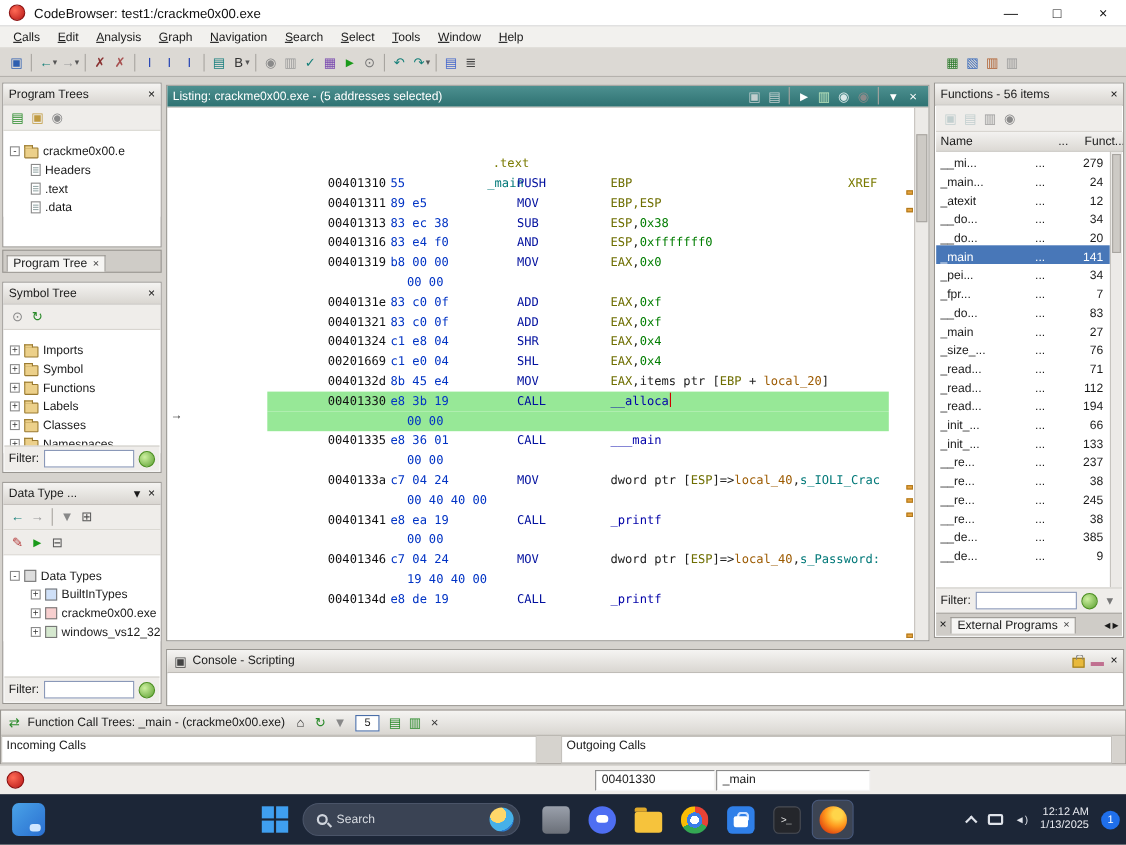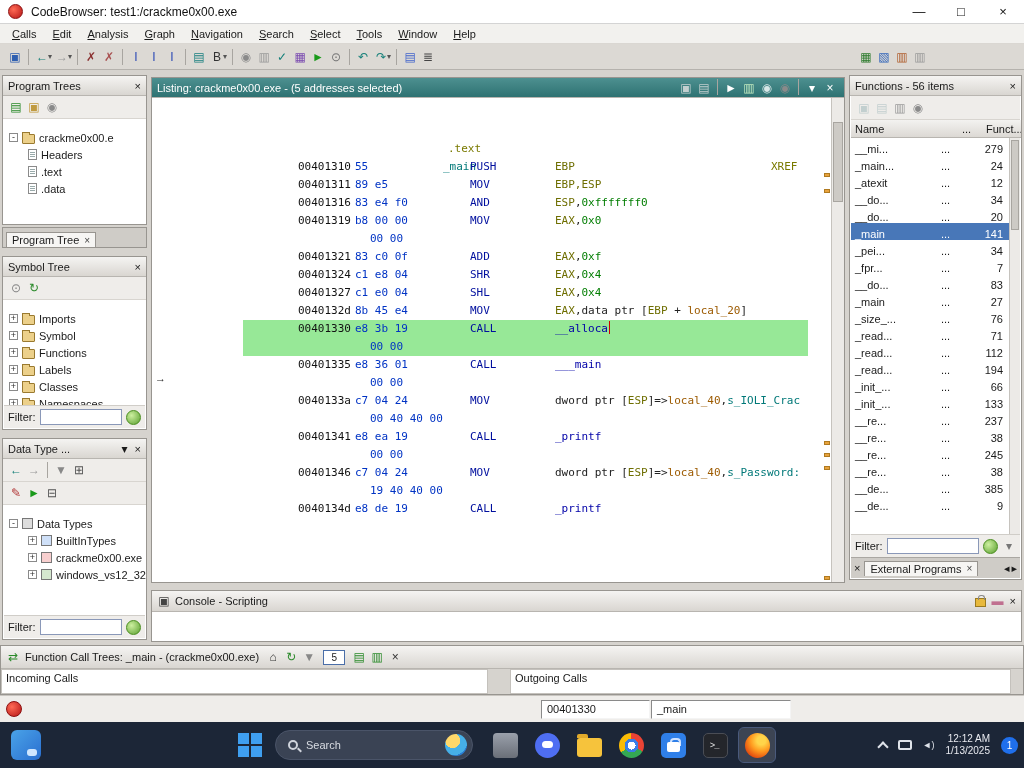--- a/index.html
+++ b/index.html
@@ -407,27 +407,29 @@
       <div class="lst-line1">
         <span class="section-label">.text</span>
         <span class="xref-label">XREF</span>
       </div>
       <div class="lst-line1">
         <span class="func-label">_main</span>
       </div>
       <div id="listing-body">
           <div class="lst-row"><span class="lst-addr">00401310</span><span class="lst-bytes">55</span><span class="lst-mn">PUSH</span><span class="lst-ops"><span class="seg-reg">EBP</span></span></div>
           <div class="lst-row"><span class="lst-addr">00401311</span><span class="lst-bytes">89 e5</span><span class="lst-mn">MOV</span><span class="lst-ops"><span class="seg-reg">EBP,ESP</span></span></div>
+          <div class="lst-row"><span class="lst-addr">00401313</span><span class="lst-bytes">83 ec 38</span><span class="lst-mn">SUB</span><span class="lst-ops"><span class="seg-reg">ESP</span><span class="seg-pl">,</span><span class="seg-sc">0x38</span></span></div>
           <div class="lst-row"><span class="lst-addr">00401316</span><span class="lst-bytes">83 e4 f0</span><span class="lst-mn">AND</span><span class="lst-ops"><span class="seg-reg">ESP</span><span class="seg-pl">,</span><span class="seg-sc">0xfffffff0</span></span></div>
           <div class="lst-row"><span class="lst-addr">00401319</span><span class="lst-bytes">b8 00 00</span><span class="lst-mn">MOV</span><span class="lst-ops"><span class="seg-reg">EAX</span><span class="seg-pl">,</span><span class="seg-sc">0x0</span></span></div>
           <div class="lst-row"><span class="lst-addr"></span><span class="lst-bytes cont">00 00</span></div>
+          <div class="lst-row"><span class="lst-addr">0040131e</span><span class="lst-bytes">83 c0 0f</span><span class="lst-mn">ADD</span><span class="lst-ops"><span class="seg-reg">EAX</span><span class="seg-pl">,</span><span class="seg-sc">0xf</span></span></div>
           <div class="lst-row"><span class="lst-addr">00401321</span><span class="lst-bytes">83 c0 0f</span><span class="lst-mn">ADD</span><span class="lst-ops"><span class="seg-reg">EAX</span><span class="seg-pl">,</span><span class="seg-sc">0xf</span></span></div>
           <div class="lst-row"><span class="lst-addr">00401324</span><span class="lst-bytes">c1 e8 04</span><span class="lst-mn">SHR</span><span class="lst-ops"><span class="seg-reg">EAX</span><span class="seg-pl">,</span><span class="seg-sc">0x4</span></span></div>
-          <div class="lst-row"><span class="lst-addr">00401327</span><span class="lst-bytes">c1 e0 04</span><span class="lst-mn">SHL</span><span class="lst-ops"><span class="seg-reg">EAX</span><span class="seg-pl">,</span><span class="seg-sc">0x4</span></span></div>
-          <div class="lst-row"><span class="lst-addr">0040132d</span><span class="lst-bytes">8b 45 e4</span><span class="lst-mn">MOV</span><span class="lst-ops"><span class="seg-reg">EAX</span><span class="seg-pl">,data ptr [</span><span class="seg-reg">EBP</span><span class="seg-pl"> + </span><span class="seg-var">local_20</span><span class="seg-pl">]</span></span></div>
+          <div class="lst-row"><span class="lst-addr">00201669</span><span class="lst-bytes">c1 e0 04</span><span class="lst-mn">SHL</span><span class="lst-ops"><span class="seg-reg">EAX</span><span class="seg-pl">,</span><span class="seg-sc">0x4</span></span></div>
+          <div class="lst-row"><span class="lst-addr">0040132d</span><span class="lst-bytes">8b 45 e4</span><span class="lst-mn">MOV</span><span class="lst-ops"><span class="seg-reg">EAX</span><span class="seg-pl">,items ptr [</span><span class="seg-reg">EBP</span><span class="seg-pl"> + </span><span class="seg-var">local_20</span><span class="seg-pl">]</span></span></div>
           <div class="lst-row hl"><span class="lst-addr">00401330</span><span class="lst-bytes">e8 3b 19</span><span class="lst-mn">CALL</span><span class="lst-ops"><span class="seg-lbl">__alloca</span><span class="caret"></span></span></div>
           <div class="lst-row hl"><span class="lst-addr"></span><span class="lst-bytes cont">00 00</span></div>
           <div class="lst-row"><span class="lst-addr">00401335</span><span class="lst-bytes">e8 36 01</span><span class="lst-mn">CALL</span><span class="lst-ops"><span class="seg-lbl">___main</span></span></div>
           <div class="lst-row"><span class="lst-addr"></span><span class="lst-bytes cont">00 00</span></div>
           <div class="lst-row"><span class="lst-addr">0040133a</span><span class="lst-bytes">c7 04 24</span><span class="lst-mn">MOV</span><span class="lst-ops"><span class="seg-pl">dword ptr [</span><span class="seg-reg">ESP</span><span class="seg-pl">]=&gt;</span><span class="seg-var">local_40</span><span class="seg-pl">,</span><span class="seg-str">s_IOLI_Crac</span></span></div>
           <div class="lst-row"><span class="lst-addr"></span><span class="lst-bytes cont">00 40 40 00</span></div>
           <div class="lst-row"><span class="lst-addr">00401341</span><span class="lst-bytes">e8 ea 19</span><span class="lst-mn">CALL</span><span class="lst-ops"><span class="seg-lbl">_printf</span></span></div>
           <div class="lst-row"><span class="lst-addr"></span><span class="lst-bytes cont">00 00</span></div>
           <div class="lst-row"><span class="lst-addr">00401346</span><span class="lst-bytes">c7 04 24</span><span class="lst-mn">MOV</span><span class="lst-ops"><span class="seg-pl">dword ptr [</span><span class="seg-reg">ESP</span><span class="seg-pl">]=&gt;</span><span class="seg-var">local_40</span><span class="seg-pl">,</span><span class="seg-str">s_Password:</span></span></div>
           <div class="lst-row"><span class="lst-addr"></span><span class="lst-bytes cont">19 40 40 00</span></div>

